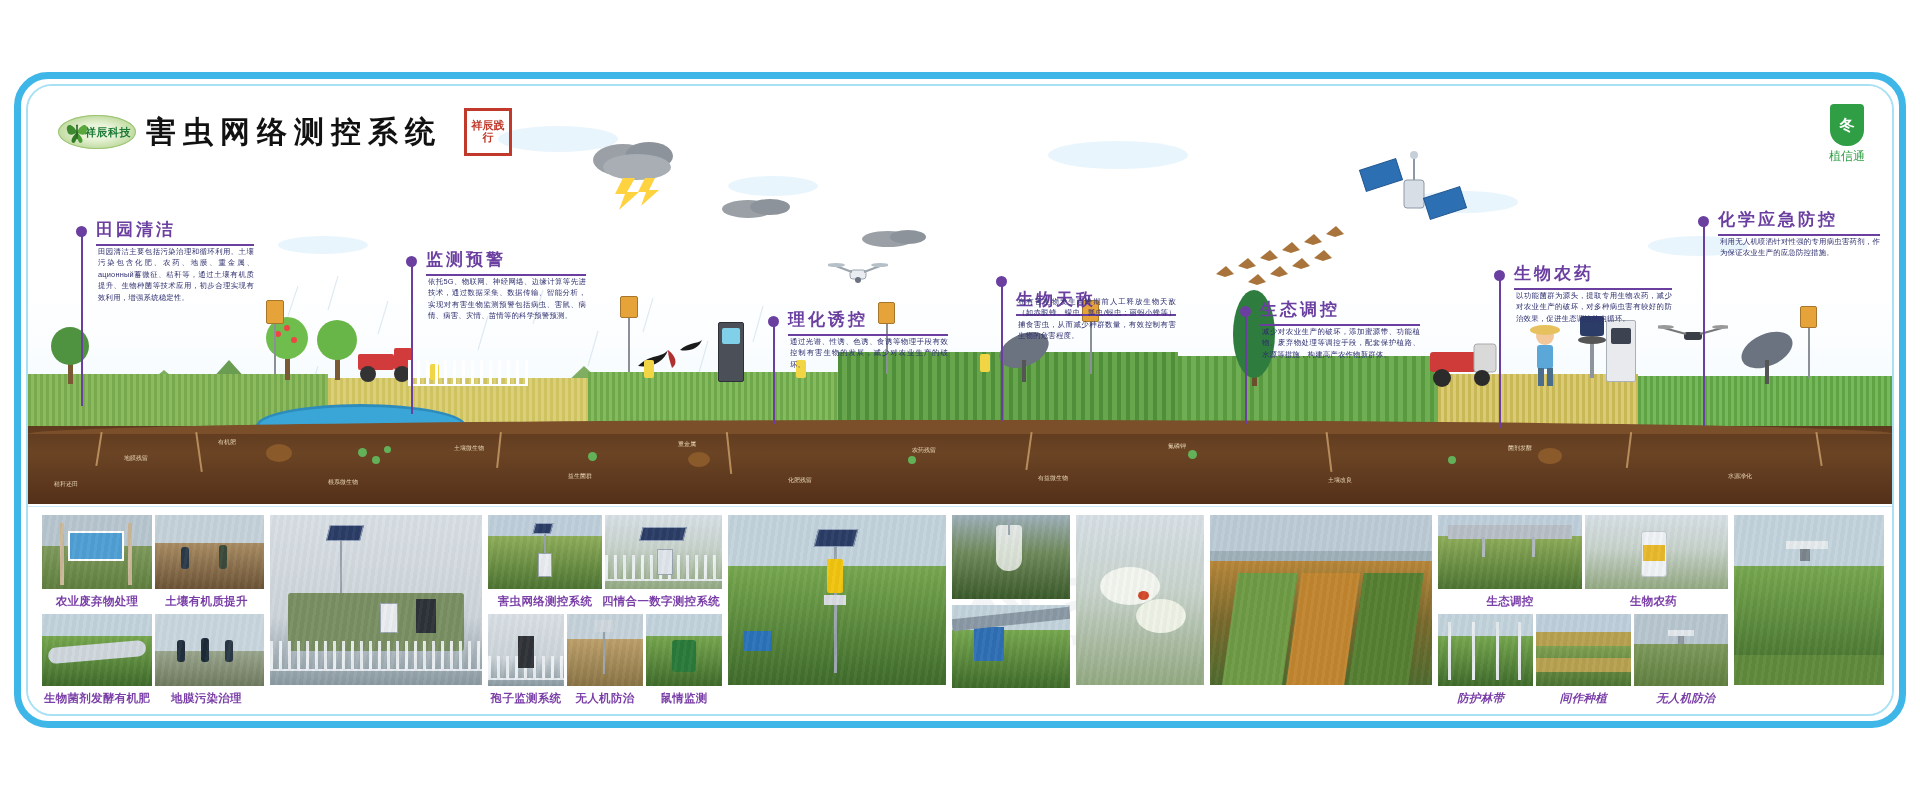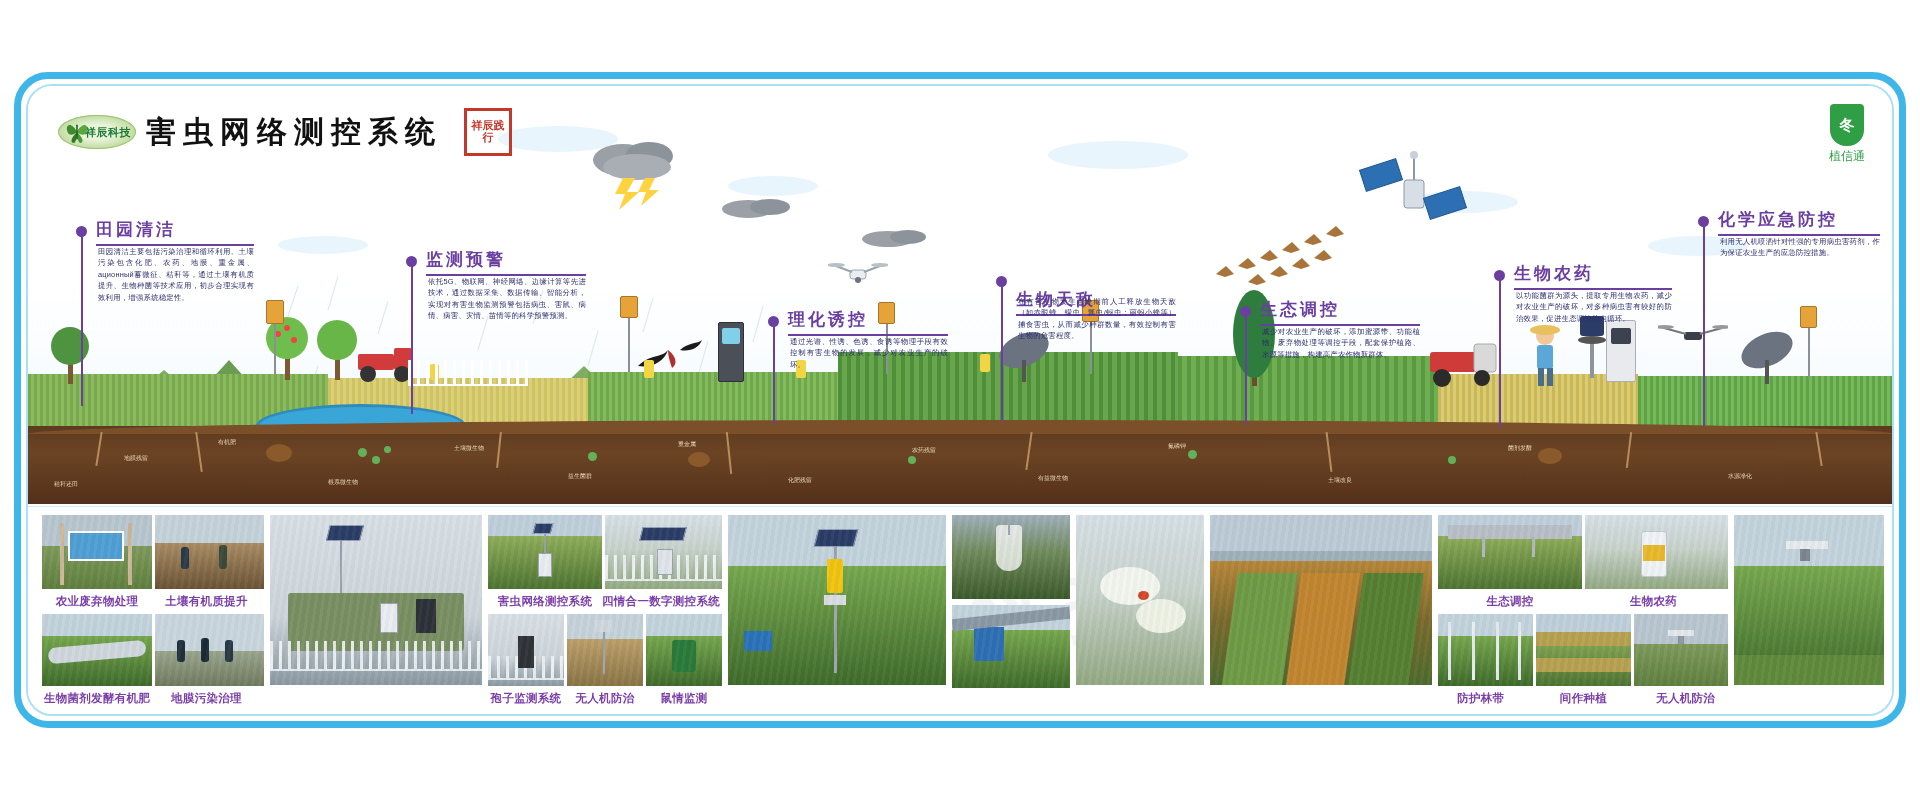--- a/index.html
+++ b/index.html
@@ -702,21 +702,21 @@
           </div>
           <div class="photo p-crop" style="width:95px;height:72px;">
             <div style="position:absolute;left:0;top:18px;width:95px;height:14px;background:#b7a150;"></div>
             <div style="position:absolute;left:0;top:44px;width:95px;height:14px;background:#b7a150;"></div>
           </div>
           <div class="photo p-field" style="width:94px;height:72px;">
             <div style="position:absolute;left:34px;top:16px;width:26px;height:6px;background:#e3e8ec;"></div>
             <div style="position:absolute;left:44px;top:22px;width:6px;height:8px;background:#8e97a0;"></div>
           </div>
         </div>
-        <div class="cap-row" style="gap:17px;">
+        <div class="cap-row" style="gap:17px;font-style:italic;">
           <div class="cap" style="width:95px;">防护林带</div>
           <div class="cap" style="width:95px;">间作种植</div>
           <div class="cap" style="width:94px;">无人机防治</div>
         </div>
       </div>
 
       <div class="gal-col" style="left:1706px;width:150px;">
         <div class="photo p-green" style="width:150px;height:170px;">
           <div style="position:absolute;left:52px;top:26px;width:42px;height:8px;background:#e6ebee;"></div>
           <div style="position:absolute;left:66px;top:34px;width:10px;height:12px;background:#7c858d;"></div>

